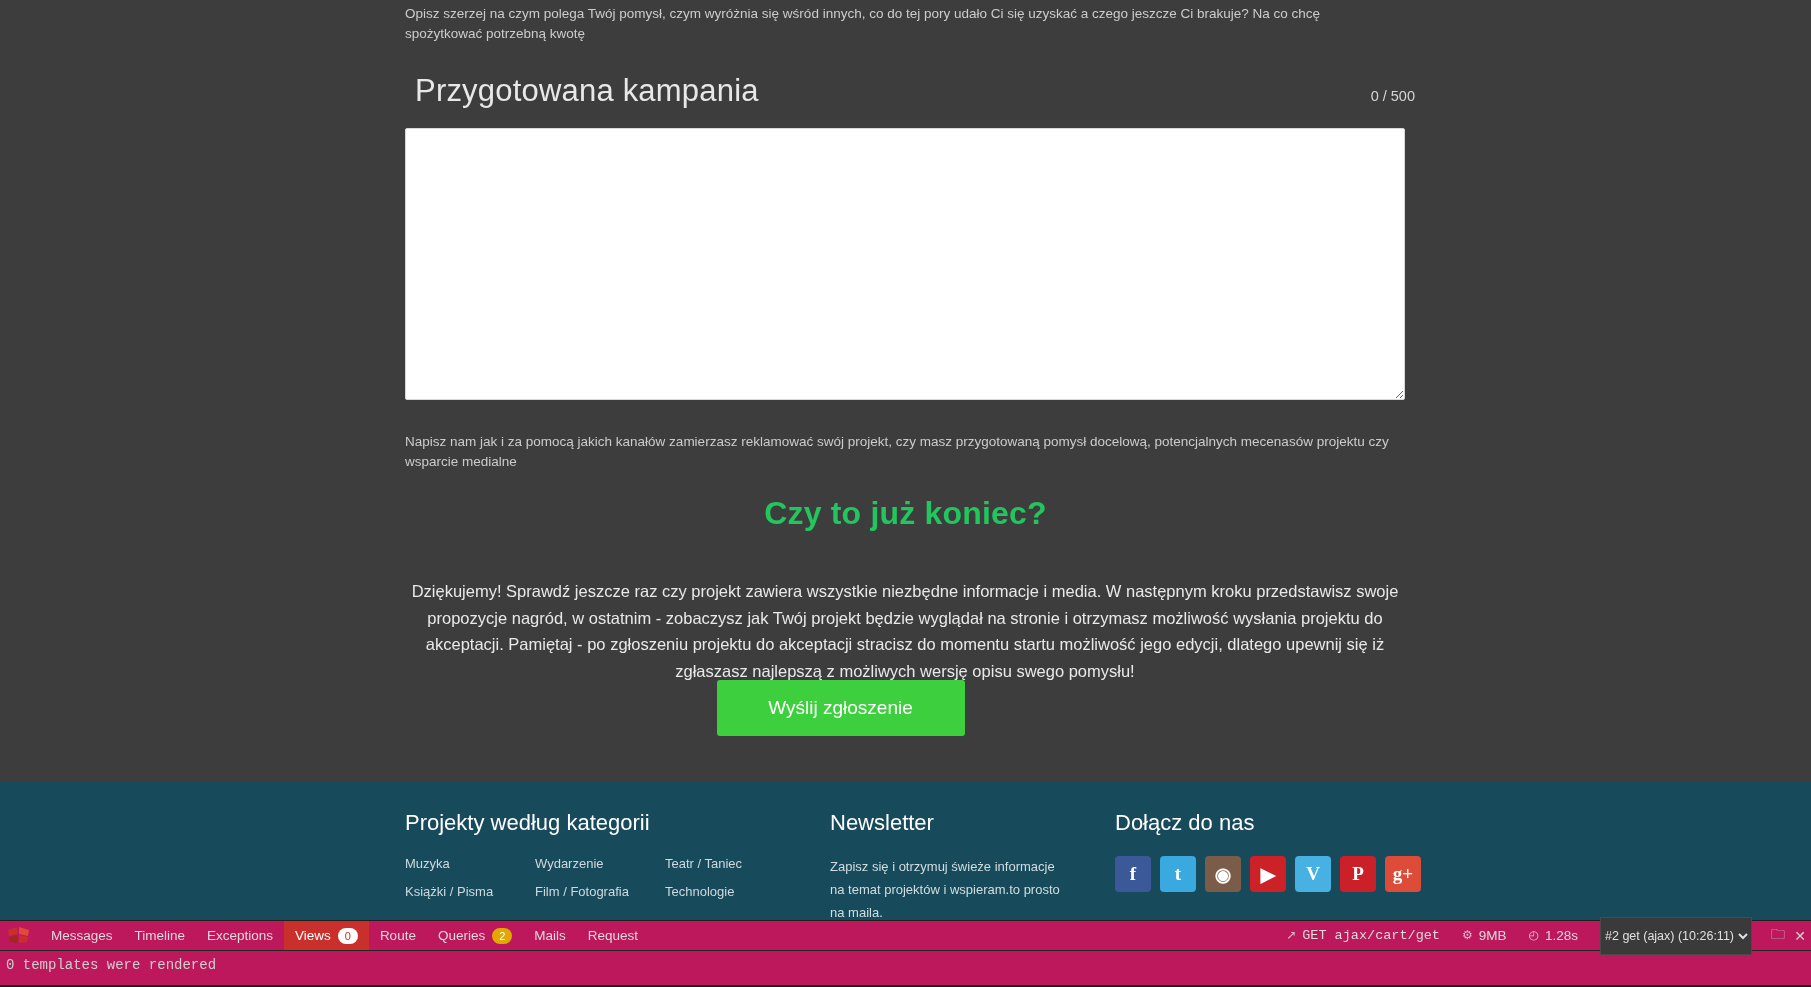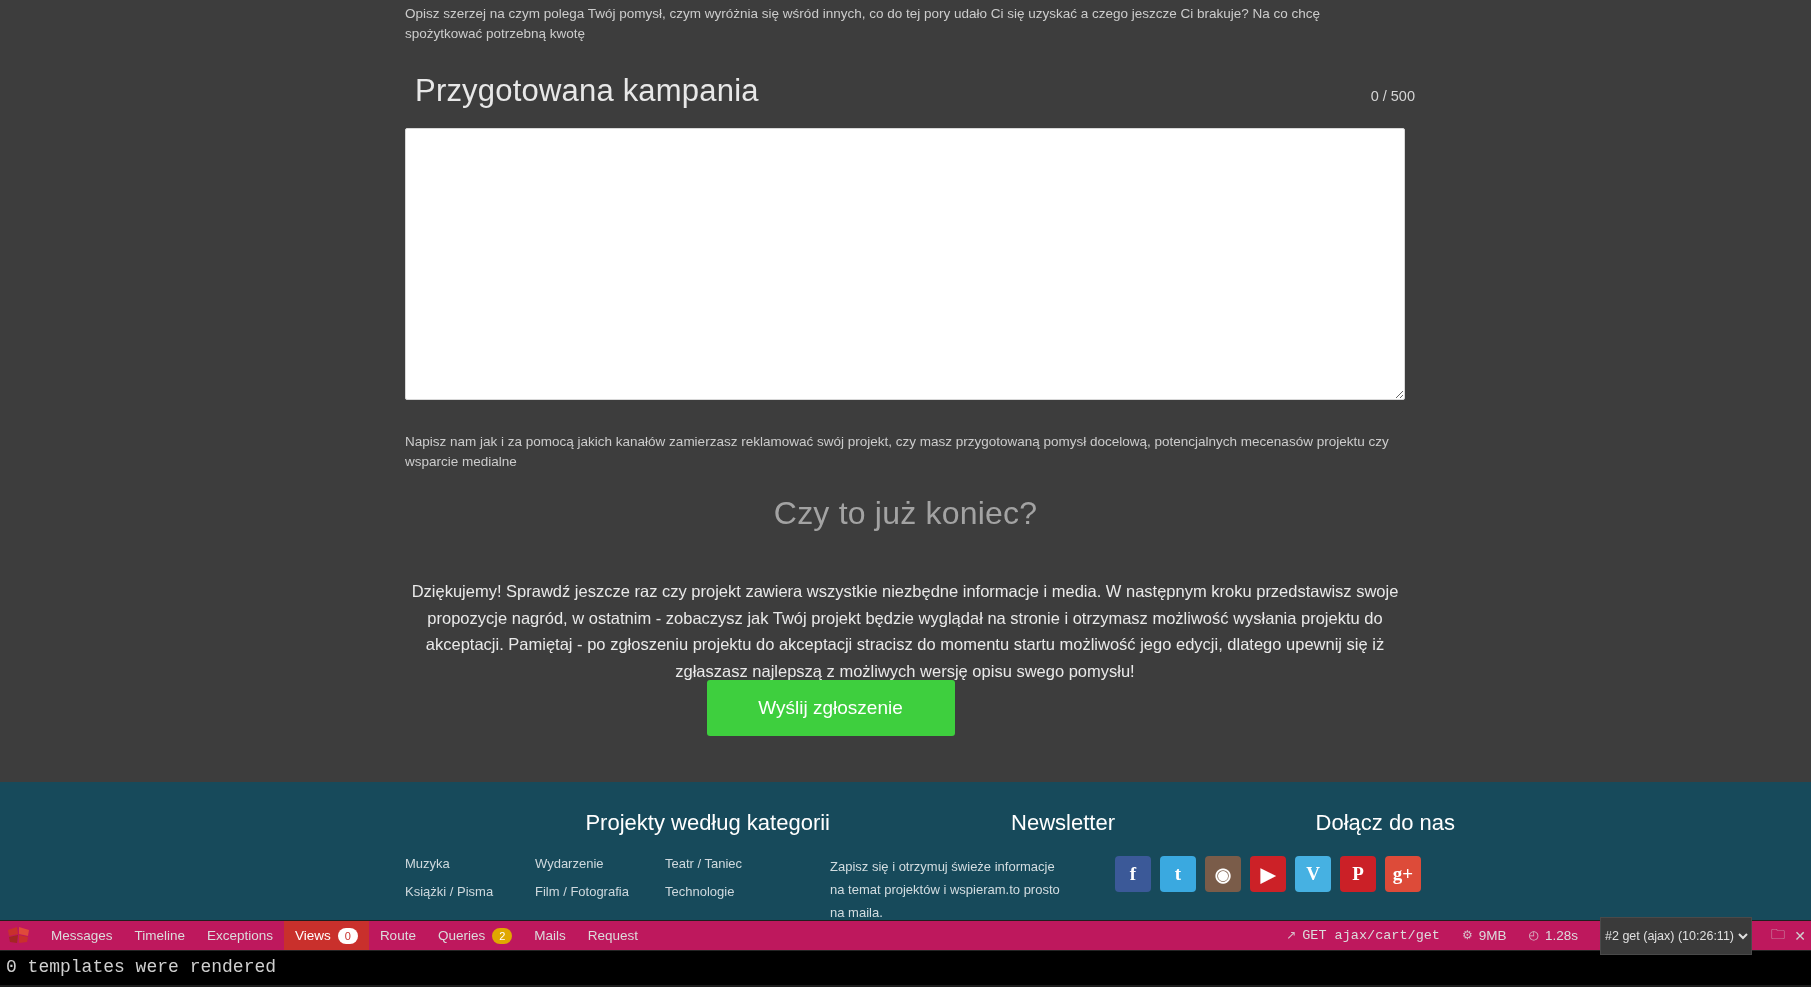--- a/index.html
+++ b/index.html
@@ -94,39 +94,39 @@
   
   .closing {
     position: absolute;
     left: 0;
     top: 495px;
     width: 1811px;
     text-align: center;
   }
   .closing h2 {
     margin: 0;
-    color: #a3a3a3;
+    color: #22c55e;
     font-size: 32px;
-    font-weight: 400;
+    font-weight: 700;
     letter-spacing: 0.2px;
   }
   .closing-copy {
     margin: 0;
     position: absolute;
     left: 405px;
     top: 578px;
     width: 1000px;
     color: #e9e9e9;
     font-size: 16.5px;
     line-height: 1.62;
     text-align: center;
   }
   .submit-wrap {
     position: absolute;
-    left: 0;
+    left: 10px;
     top: 680px;
     width: 1661px;
     text-align: center;
   }
   .submit-btn {
     display: inline-block;
     background: #3ecf3e;
     color: #ffffff;
     border: none;
     border-radius: 3px;
@@ -157,21 +157,20 @@
     display: flex;
   }
   .f-col-cat { width: 425px; }
   .f-col-news { width: 285px; }
   .f-col-social { width: 340px; }
   .footer h3 {
     margin: 28px 0 20px 0;
     color: #ffffff;
     font-size: 22px;
     font-weight: 400;
-    text-align: right;
   }
   .cat-grid {
     display: flex;
     gap: 0;
   }
   .cat-grid .cc { width: 130px; }
   .cat-grid a {
     display: block;
     color: #cfd9de;
     font-size: 13px;
@@ -289,24 +288,24 @@
     height: 29px;
     display: flex;
     align-items: center;
     justify-content: center;
     cursor: pointer;
     color: #d0d0d0;
     font-size: 14px;
   }
   .db-body {
     height: 38px;
-    background: #000000;
+    background: #be185d;
     color: #cfcfcf;
     font-family: "Liberation Mono", monospace;
-    font-size: 18px;
+    font-size: 14px;
     padding: 6px 0 0 6px;
     box-sizing: border-box;
     border-top: 1px solid #242424;
   }
   .db-bottomline {
     position: absolute;
     left: 0;
     bottom: 0;
     width: 1811px;
     height: 2px;

